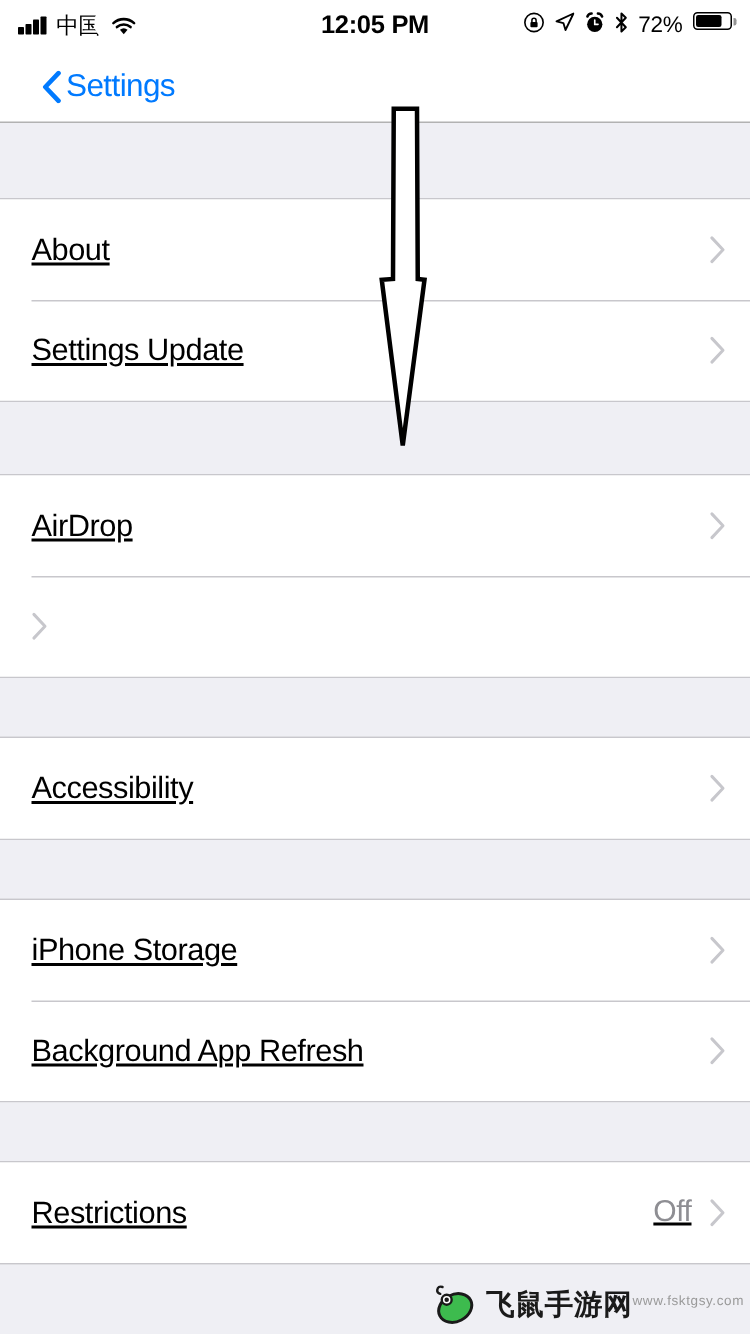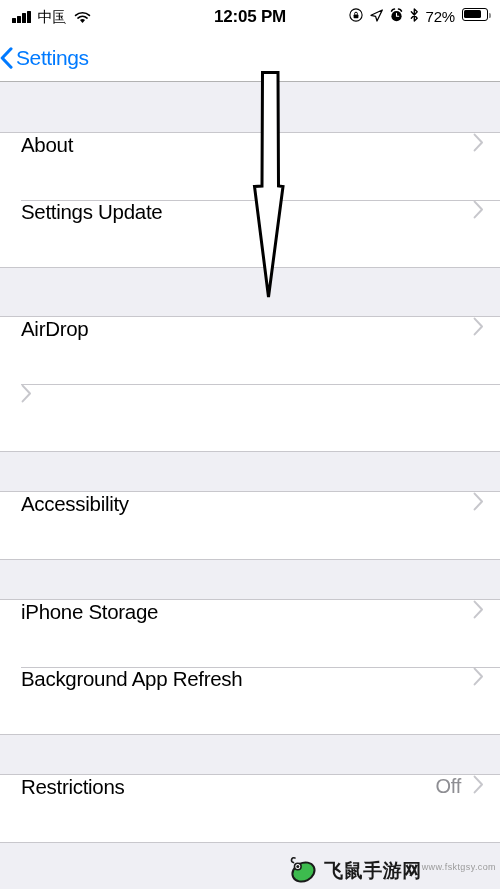--- a/index.html
+++ b/index.html
@@ -40,34 +40,34 @@
   .battery-fill { position:absolute; left:1.2px; top:1.2px; bottom:1.2px;
     width:72%; background:#000; border-radius:1.5px; }
 
   
   .navbar {
     position:relative; height:48px; background:#fff;
     display:flex; align-items:center;
     border-bottom:0.5px solid #B2B2B2;
   }
   .backbtn { display:flex; align-items:center; gap:3px;
-    padding-left:0; cursor:pointer; }
+    padding-left:28px; cursor:pointer; }
   .back-chevron { width:13px; height:22px; display:block; }
   .back-label { font-size:21px; color:#007AFF; letter-spacing:-0.4px; }
   .nav-title { position:absolute; left:0; right:0; text-align:center;
     font-size:21px; font-weight:bold; color:#000; letter-spacing:-0.3px;
     pointer-events:none; }
 
   
   .tableview { background:#EFEFF4; }
   .gap { background:#EFEFF4; }
   .section { background:#fff;
     border-top:0.5px solid #C8C7CC; border-bottom:0.5px solid #C8C7CC; }
-  .row { position:relative; height:67px; display:flex; align-items:flex-start;
-    padding-left:21px; padding-right:16px; background:#fff; cursor:pointer; }
+  .row { position:relative; height:67px; display:flex; align-items:center;
+    padding-left:21px; padding-right:16px; background:#fff; cursor:pointer;text-decoration:underline; }
   .row + .row::before { content:""; position:absolute; left:21px; right:0; top:0;
     height:0.5px; background:#C8C7CC; }
   .row-label { font-size:20.5px; color:#000; letter-spacing:-0.3px; flex:1; }
   .row-value { font-size:20px; color:#8E8E93; letter-spacing:-0.3px;
     margin-right:12px; }
   .disclosure { width:11px; height:19px; flex:none; }
   .disclosure svg { display:block; }
 
   
   .annotation { position:absolute; left:0; top:0; width:500px; height:889px;

